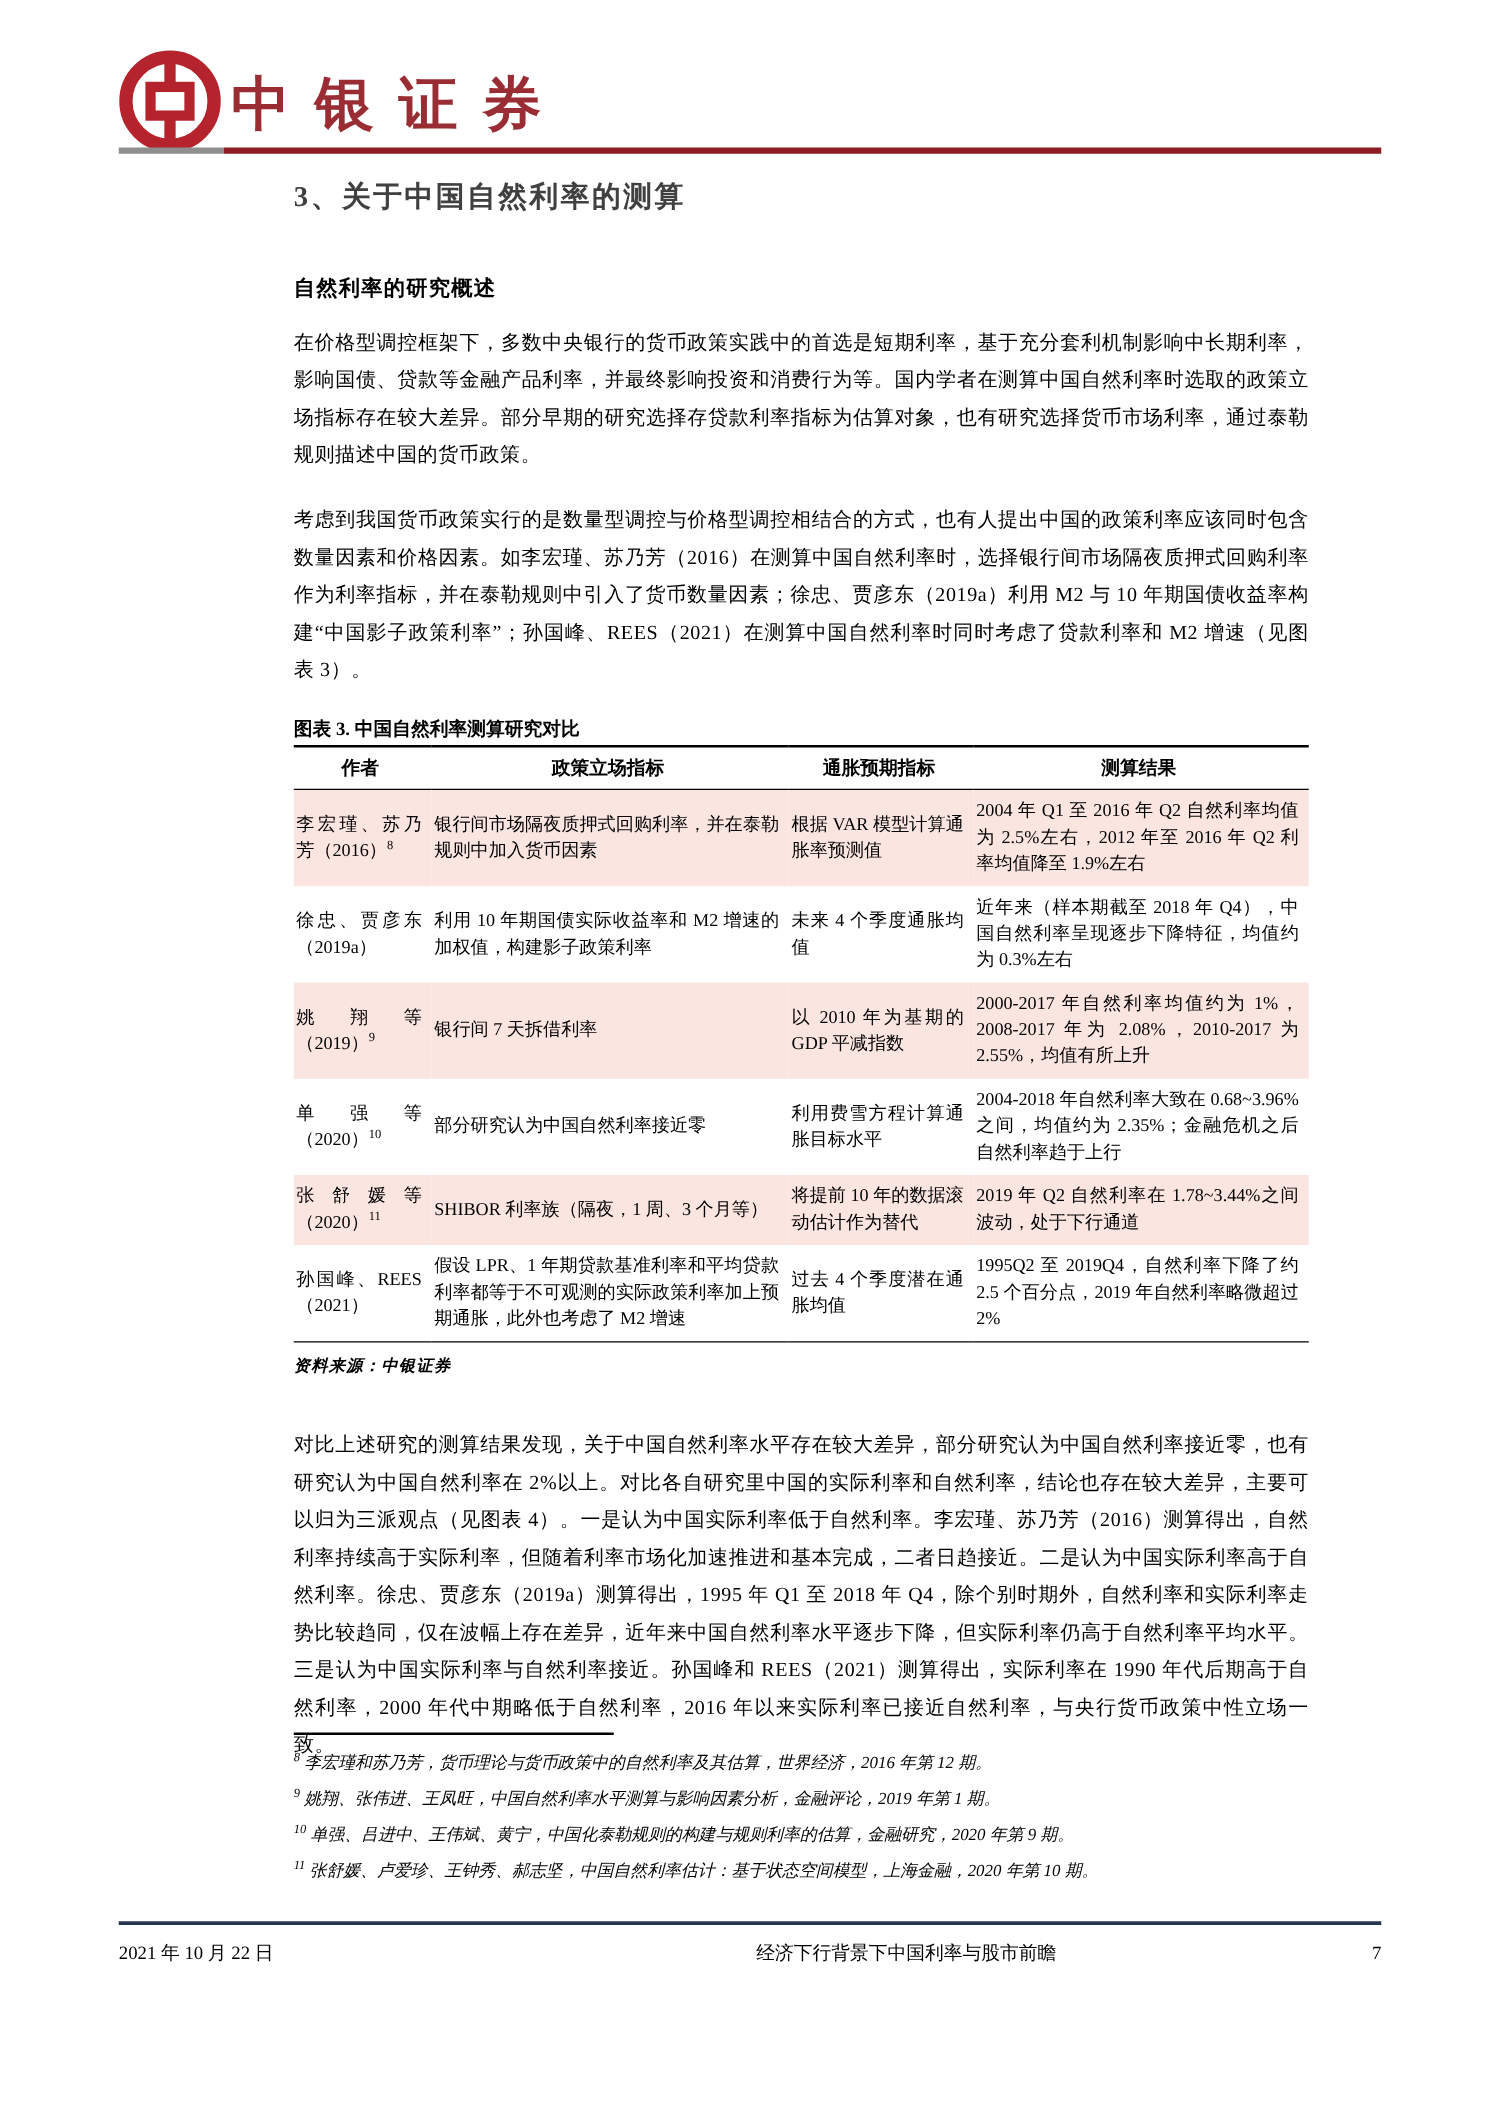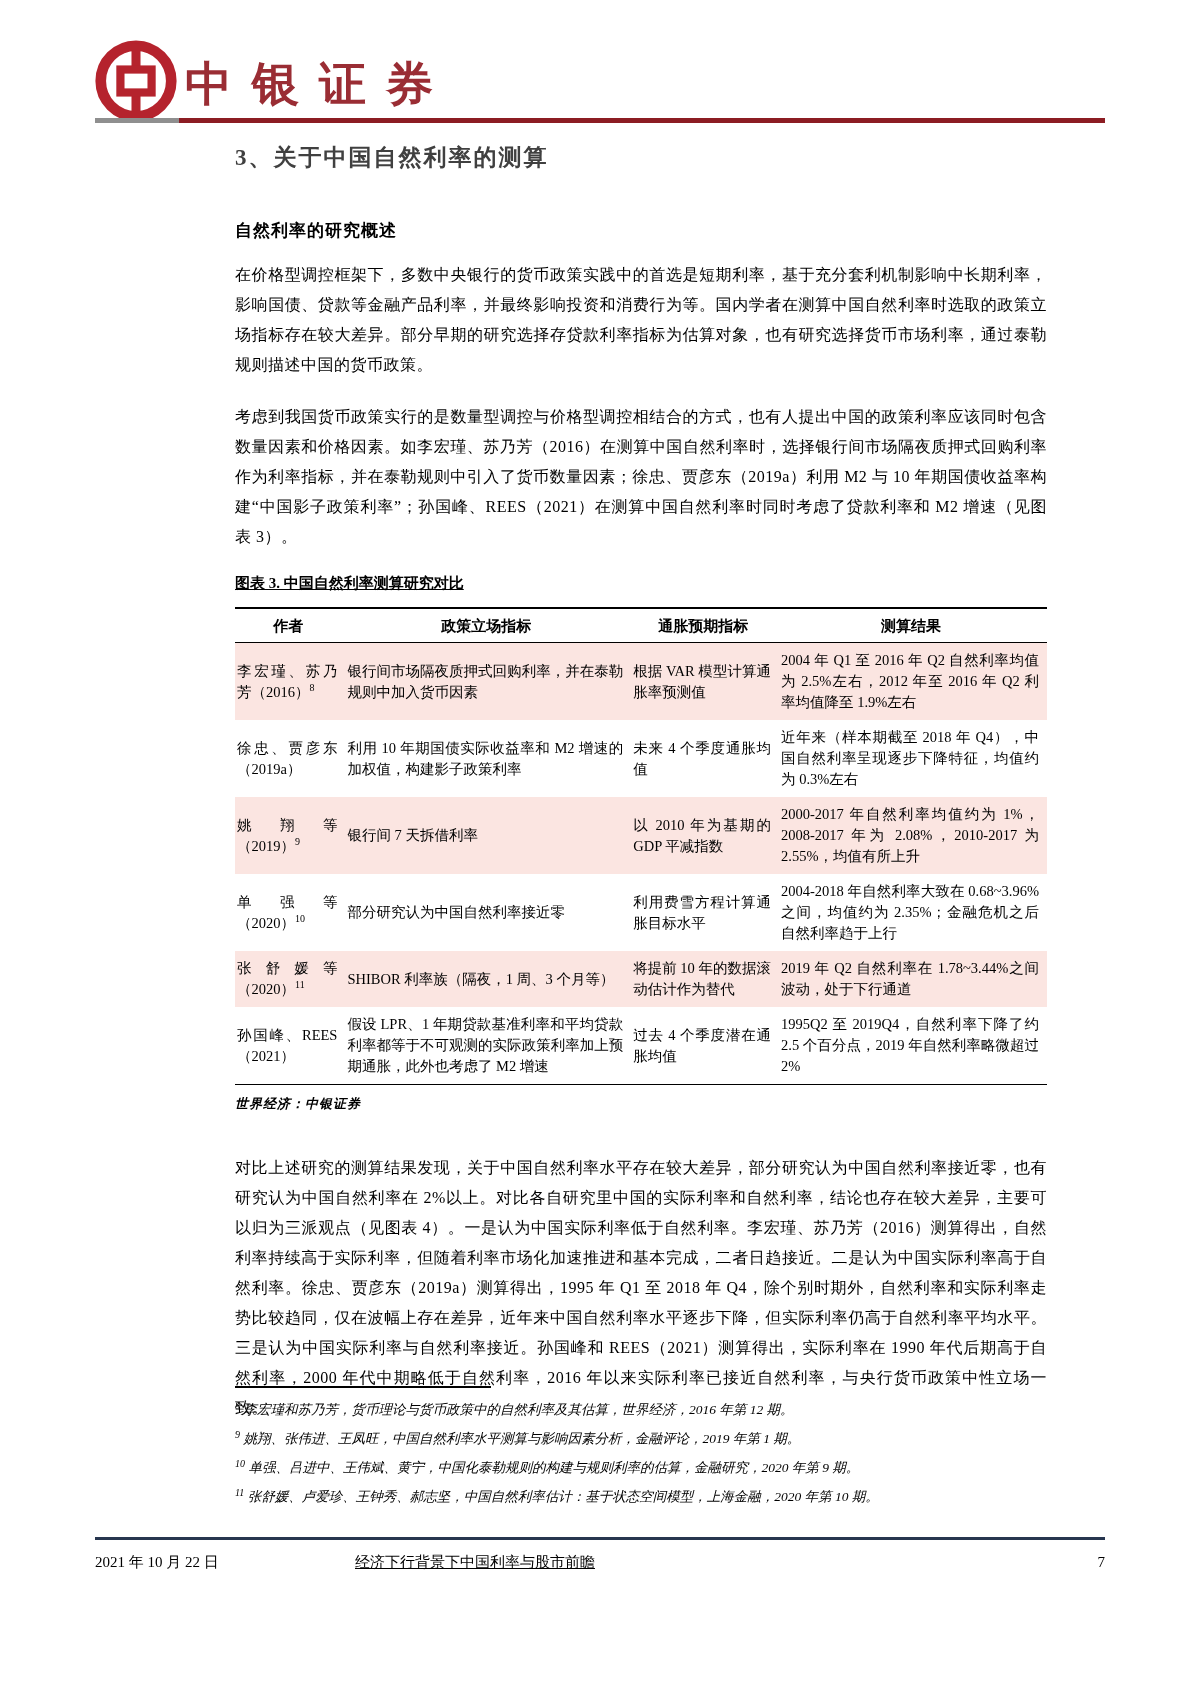--- a/index.html
+++ b/index.html
@@ -29,21 +29,21 @@
     color:#404040; font-size:23px; font-weight:bold;
     letter-spacing:2px; margin-bottom:46px;
   }
   .sub-title { font-size:17px; font-weight:bold; margin-bottom:18px; letter-spacing:1px; }
   .body-para {
     font-size:16px; line-height:30px; text-align:justify;
     margin-bottom:22px; letter-spacing:0.5px;margin-top:13px;
   }
 
   
-  .chart-caption { margin-top:22px; margin-bottom:14px; font-size:15px; font-weight:bold;text-decoration:underline; }
+  .chart-caption { margin-top:22px; margin-bottom:3px; font-size:15px; font-weight:bold; }
   table.research-table {
     width:100%; border-collapse:collapse; font-size:14.5px; line-height:21px;
     border-top:2px solid #000; border-bottom:1px solid #000;
   }
   table.research-table th {
     text-align:center; font-weight:bold; font-size:15px;
     border-bottom:1.5px solid #000; padding:7px 6px 5px 2px; vertical-align:bottom;
   }
   table.research-table td {
     padding:7px 8px 7px 2px; vertical-align:middle; text-align:justify;
@@ -64,21 +64,21 @@
   }
   .fn-rule { width:256px; height:1.5px; background:#000; margin-bottom:7px; }
 
   
   .footer { position:absolute; left:95px; right:95px; top:1537px; }
   .footer-rule { height:2.5px; background:#27364f; }
   .footer-row {
     display:flex; align-items:baseline; margin-top:13px; font-size:15px;
   }
   .footer-date  { width:260px; }
-  .footer-title { flex:1; text-align:left;text-decoration:underline; }
+  .footer-title { flex:1; text-align:right; }
   .footer-page  { width:260px; text-align:right; }
 </style>
 </head>
 <body>
 
 <div class="page">
 
   <div class="header">
     <div class="brand">
       <span class="logo-wrap">
@@ -153,21 +153,21 @@
         </tr>
         <tr>
           <td><span>孙国峰、REES（2021）</span><sup></sup></td>
           <td>假设 LPR、1 年期贷款基准利率和平均贷款利率都等于不可观测的实际政策利率加上预期通胀，此外也考虑了 M2 增速</td>
           <td>过去 4 个季度潜在通胀均值</td>
           <td>1995Q2 至 2019Q4，自然利率下降了约 2.5 个百分点，2019 年自然利率略微超过 2%</td>
         </tr>
       </tbody>
     </table>
 
-    <div class="source">世界经济：中银证券</div>
+    <div class="source">资料来源：中银证券</div>
 
     <p class="body-para analysis">对比上述研究的测算结果发现，关于中国自然利率水平存在较大差异，部分研究认为中国自然利率接近零，也有研究认为中国自然利率在 2%以上。对比各自研究里中国的实际利率和自然利率，结论也存在较大差异，主要可以归为三派观点（见图表 4）。一是认为中国实际利率低于自然利率。李宏瑾、苏乃芳（2016）测算得出，自然利率持续高于实际利率，但随着利率市场化加速推进和基本完成，二者日趋接近。二是认为中国实际利率高于自然利率。徐忠、贾彦东（2019a）测算得出，1995 年 Q1 至 2018 年 Q4，除个别时期外，自然利率和实际利率走势比较趋同，仅在波幅上存在差异，近年来中国自然利率水平逐步下降，但实际利率仍高于自然利率平均水平。三是认为中国实际利率与自然利率接近。孙国峰和 REES（2021）测算得出，实际利率在 1990 年代后期高于自然利率，2000 年代中期略低于自然利率，2016 年以来实际利率已接近自然利率，与央行货币政策中性立场一致。</p>
   </div>
 
   <div class="footnotes">
     <div class="fn-rule"></div>
     <div class="fn"><sup>8</sup> <span>李宏瑾和苏乃芳，货币理论与货币政策中的自然利率及其估算，世界经济，2016 年第 12 期。</span></div>
     <div class="fn"><sup>9</sup> <span>姚翔、张伟进、王凤旺，中国自然利率水平测算与影响因素分析，金融评论，2019 年第 1 期。</span></div>
     <div class="fn"><sup>10</sup> <span>单强、吕进中、王伟斌、黄宁，中国化泰勒规则的构建与规则利率的估算，金融研究，2020 年第 9 期。</span></div>
     <div class="fn"><sup>11</sup> <span>张舒媛、卢爱珍、王钟秀、郝志坚，中国自然利率估计：基于状态空间模型，上海金融，2020 年第 10 期。</span></div>

